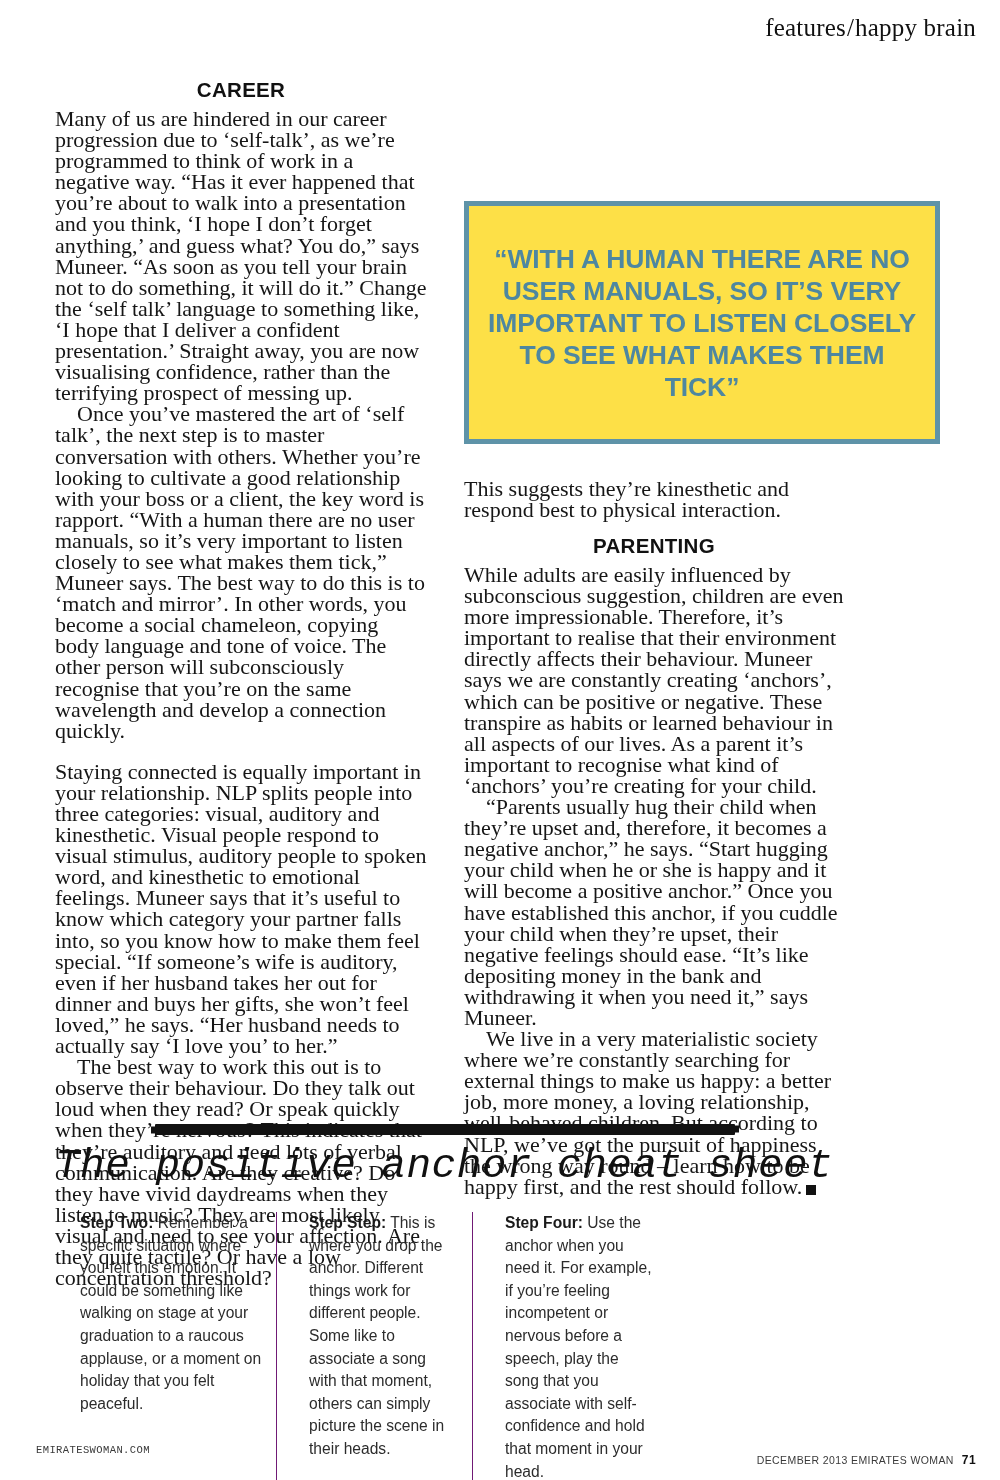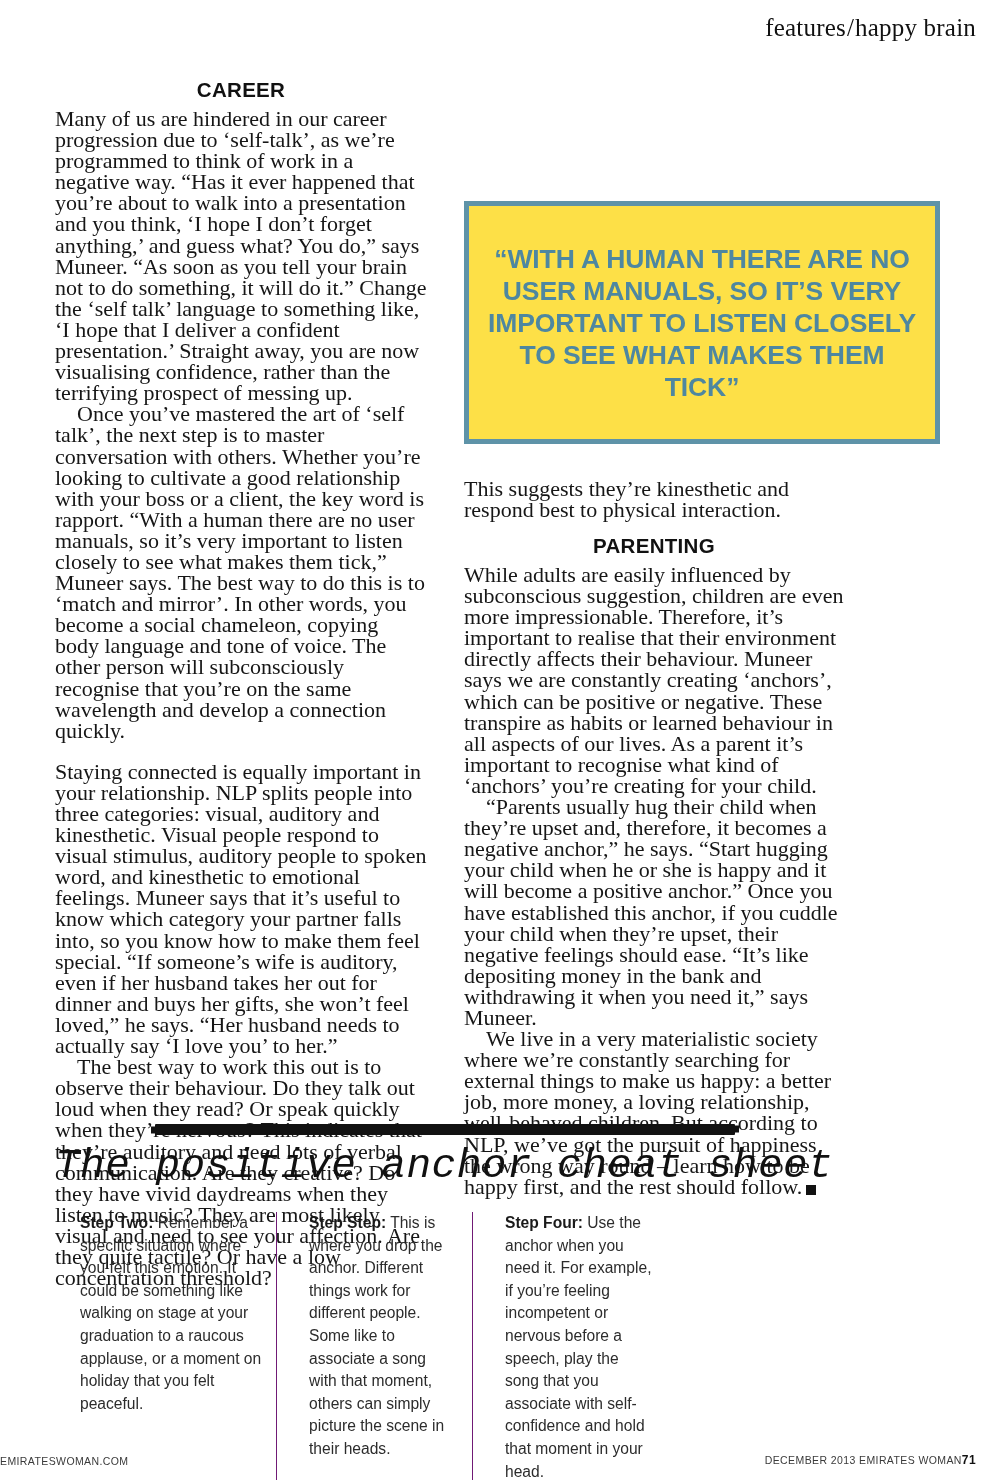--- a/index.html
+++ b/index.html
@@ -136,36 +136,38 @@
     line-height: 22.6px;
     color: #2c2c2c;
   }
   .step + .step { border-left: 1px solid #701a75; padding-left: 32px; }
   .step .step-label { font-weight: bold; color: #1a1a1a; }
 
   
   .footer-left {
     position: absolute;
     left: 0px;
-    bottom: 13px;
-    font-family: Liberation Sans, sans-serif;
+    bottom: 24px;
+    font-family: Liberation Mono, monospace;
     font-size: 10.5px;
     letter-spacing: 0.4px;
     color: #3a3a3a;
+    padding-left: 36px;
   }
   .footer-right {
     position: absolute;
     right: 24px;
     bottom: 13px;
     font-family: "Liberation Sans", sans-serif;
     font-size: 10.5px;
     letter-spacing: 0.4px;
     color: #3a3a3a;
     display: flex;
     align-items: baseline;
+    gap: 8px;
   }
   .footer-right .pagenum { font-weight: bold; font-size: 12px; color: #111; }
 
   .endmark {
     display: inline-block;
     width: 10px; height: 10px;
     background: #111;
     margin-left: 4px;
     vertical-align: -1px;
   }

